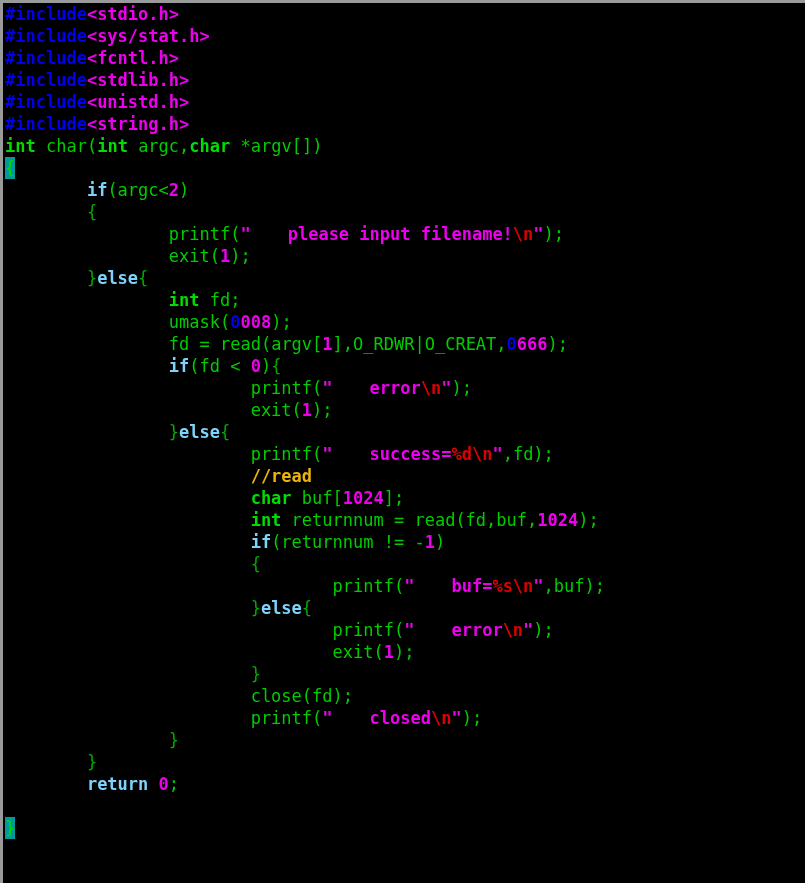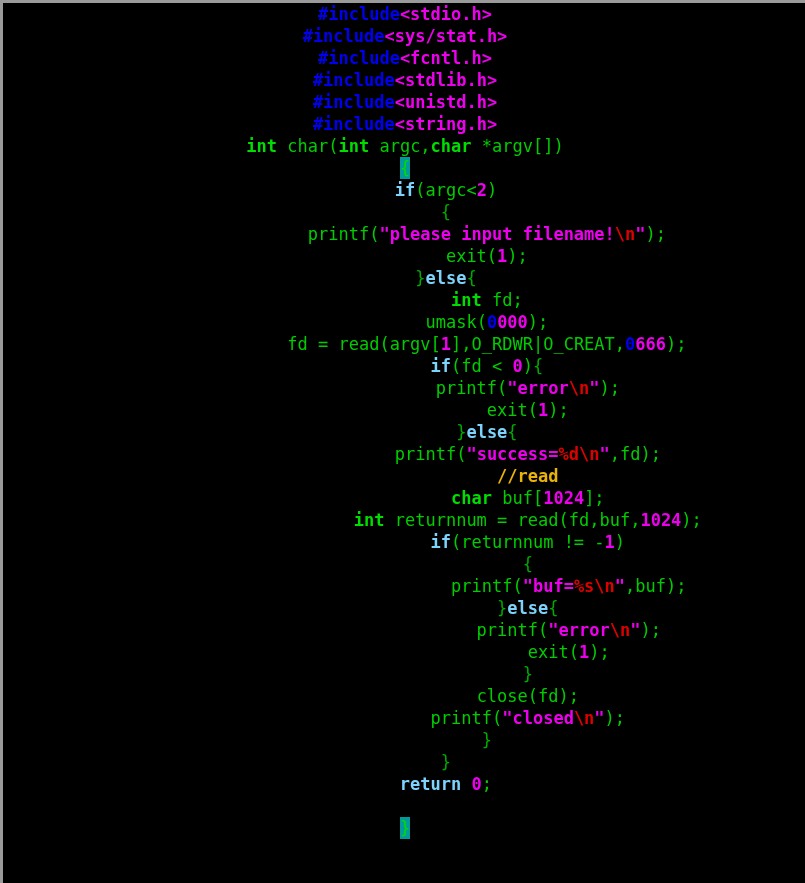--- a/index.html
+++ b/index.html
@@ -18,21 +18,20 @@
   
   #editor-window {
     position: relative;
     box-sizing: border-box;
     width: 805px;
     height: 883px;
     background: #000000;
     border-top: 3px solid #9a9a9a;
     border-left: 3px solid #9a9a9a;
     overflow: hidden;
-    text-align: center;
   }
 
   #code-area {
     position: relative;
     padding: 0;
     margin: 0;
   }
 
   .line {
     height: 22px;
@@ -46,21 +45,21 @@
 
   
   .tok-pre      { color: #0000ee; font-weight: bold; }   
   .tok-inc      { color: #ee00ee; font-weight: bold; }   
   .tok-kw       { color: #00dd00; font-weight: bold; }   
   .tok-ctrl     { color: #7dd3fc; font-weight: bold; }   
   .tok-id       { color: #00cc00; font-weight: normal; } 
   .tok-brace    { color: #00aa00; font-weight: normal; } 
   .tok-num      { color: #ee00ee; font-weight: bold; }   
   .tok-oct      { color: #0000ee; font-weight: bold; }   
-  .tok-str      { color: #ee00ee; font-weight: bold; }   
+  .tok-str      { color: #ee00ee; font-weight: bold; margin-left: 37px; }   
   .tok-strq     { color: #ee00ee; font-weight: bold; }   
   .tok-esc      { color: #dd0000; font-weight: bold; }   
   .tok-cmt      { color: #eab308; font-weight: bold; }   
   .tok-plain    { color: #00cc00; font-weight: normal; }
 
   
   .cursor {
     background: #009a9a;
     color: #00dd00;
     font-weight: normal;
@@ -80,21 +79,21 @@
       <div class="line"><span class="tok-pre">#include</span><span class="tok-inc">&lt;unistd.h&gt;</span></div>
       <div class="line"><span class="tok-pre">#include</span><span class="tok-inc">&lt;string.h&gt;</span></div>
       <div class="line"><span class="tok-kw">int</span><span class="tok-plain"> </span><span class="tok-id">char</span><span class="tok-id">(</span><span class="tok-kw">int</span><span class="tok-id"> argc,</span><span class="tok-kw">char</span><span class="tok-id"> *argv[])</span></div>
       <div class="line"><span class="cursor">{</span></div>
       <div class="line"><span class="tok-plain">        </span><span class="tok-ctrl">if</span><span class="tok-id">(argc&lt;</span><span class="tok-num">2</span><span class="tok-id">)</span></div>
       <div class="line"><span class="tok-plain">        </span><span class="tok-brace">{</span></div>
       <div class="line"><span class="tok-plain">                </span><span class="tok-id">printf</span><span class="tok-id">(</span><span class="tok-strq">"</span><span class="tok-str">please input filename!</span><span class="tok-esc">\n</span><span class="tok-strq">"</span><span class="tok-id">);</span></div>
       <div class="line"><span class="tok-plain">                </span><span class="tok-id">exit</span><span class="tok-id">(</span><span class="tok-num">1</span><span class="tok-id">);</span></div>
       <div class="line"><span class="tok-plain">        </span><span class="tok-brace">}</span><span class="tok-ctrl">else</span><span class="tok-brace">{</span></div>
       <div class="line"><span class="tok-plain">                </span><span class="tok-kw">int</span><span class="tok-id"> fd;</span></div>
-      <div class="line"><span class="tok-plain">                </span><span class="tok-id">umask</span><span class="tok-id">(</span><span class="tok-oct">0</span><span class="tok-num">000</span><span class="tok-id">);</span></div>
+      <div class="line"><span class="tok-plain">                </span><span class="tok-id">umask</span><span class="tok-id">(</span><span class="tok-oct">0</span><span class="tok-num">008</span><span class="tok-id">);</span></div>
       <div class="line"><span class="tok-plain">                </span><span class="tok-id">fd = </span><span class="tok-id">read</span><span class="tok-id">(argv[</span><span class="tok-num">1</span><span class="tok-id">],O_RDWR|O_CREAT,</span><span class="tok-oct">0</span><span class="tok-num">666</span><span class="tok-id">);</span></div>
       <div class="line"><span class="tok-plain">                </span><span class="tok-ctrl">if</span><span class="tok-id">(fd &lt; </span><span class="tok-num">0</span><span class="tok-id">)</span><span class="tok-brace">{</span></div>
       <div class="line"><span class="tok-plain">                        </span><span class="tok-id">printf</span><span class="tok-id">(</span><span class="tok-strq">"</span><span class="tok-str">error</span><span class="tok-esc">\n</span><span class="tok-strq">"</span><span class="tok-id">);</span></div>
       <div class="line"><span class="tok-plain">                        </span><span class="tok-id">exit</span><span class="tok-id">(</span><span class="tok-num">1</span><span class="tok-id">);</span></div>
       <div class="line"><span class="tok-plain">                </span><span class="tok-brace">}</span><span class="tok-ctrl">else</span><span class="tok-brace">{</span></div>
       <div class="line"><span class="tok-plain">                        </span><span class="tok-id">printf</span><span class="tok-id">(</span><span class="tok-strq">"</span><span class="tok-str">success=</span><span class="tok-esc">%d\n</span><span class="tok-strq">"</span><span class="tok-id">,fd);</span></div>
       <div class="line"><span class="tok-plain">                        </span><span class="tok-cmt">//read</span></div>
       <div class="line"><span class="tok-plain">                        </span><span class="tok-kw">char</span><span class="tok-id"> buf[</span><span class="tok-num">1024</span><span class="tok-id">];</span></div>
       <div class="line"><span class="tok-plain">                        </span><span class="tok-kw">int</span><span class="tok-id"> returnnum = </span><span class="tok-id">read</span><span class="tok-id">(fd,buf,</span><span class="tok-num">1024</span><span class="tok-id">);</span></div>
       <div class="line"><span class="tok-plain">                        </span><span class="tok-ctrl">if</span><span class="tok-id">(returnnum != -</span><span class="tok-num">1</span><span class="tok-id">)</span></div>

